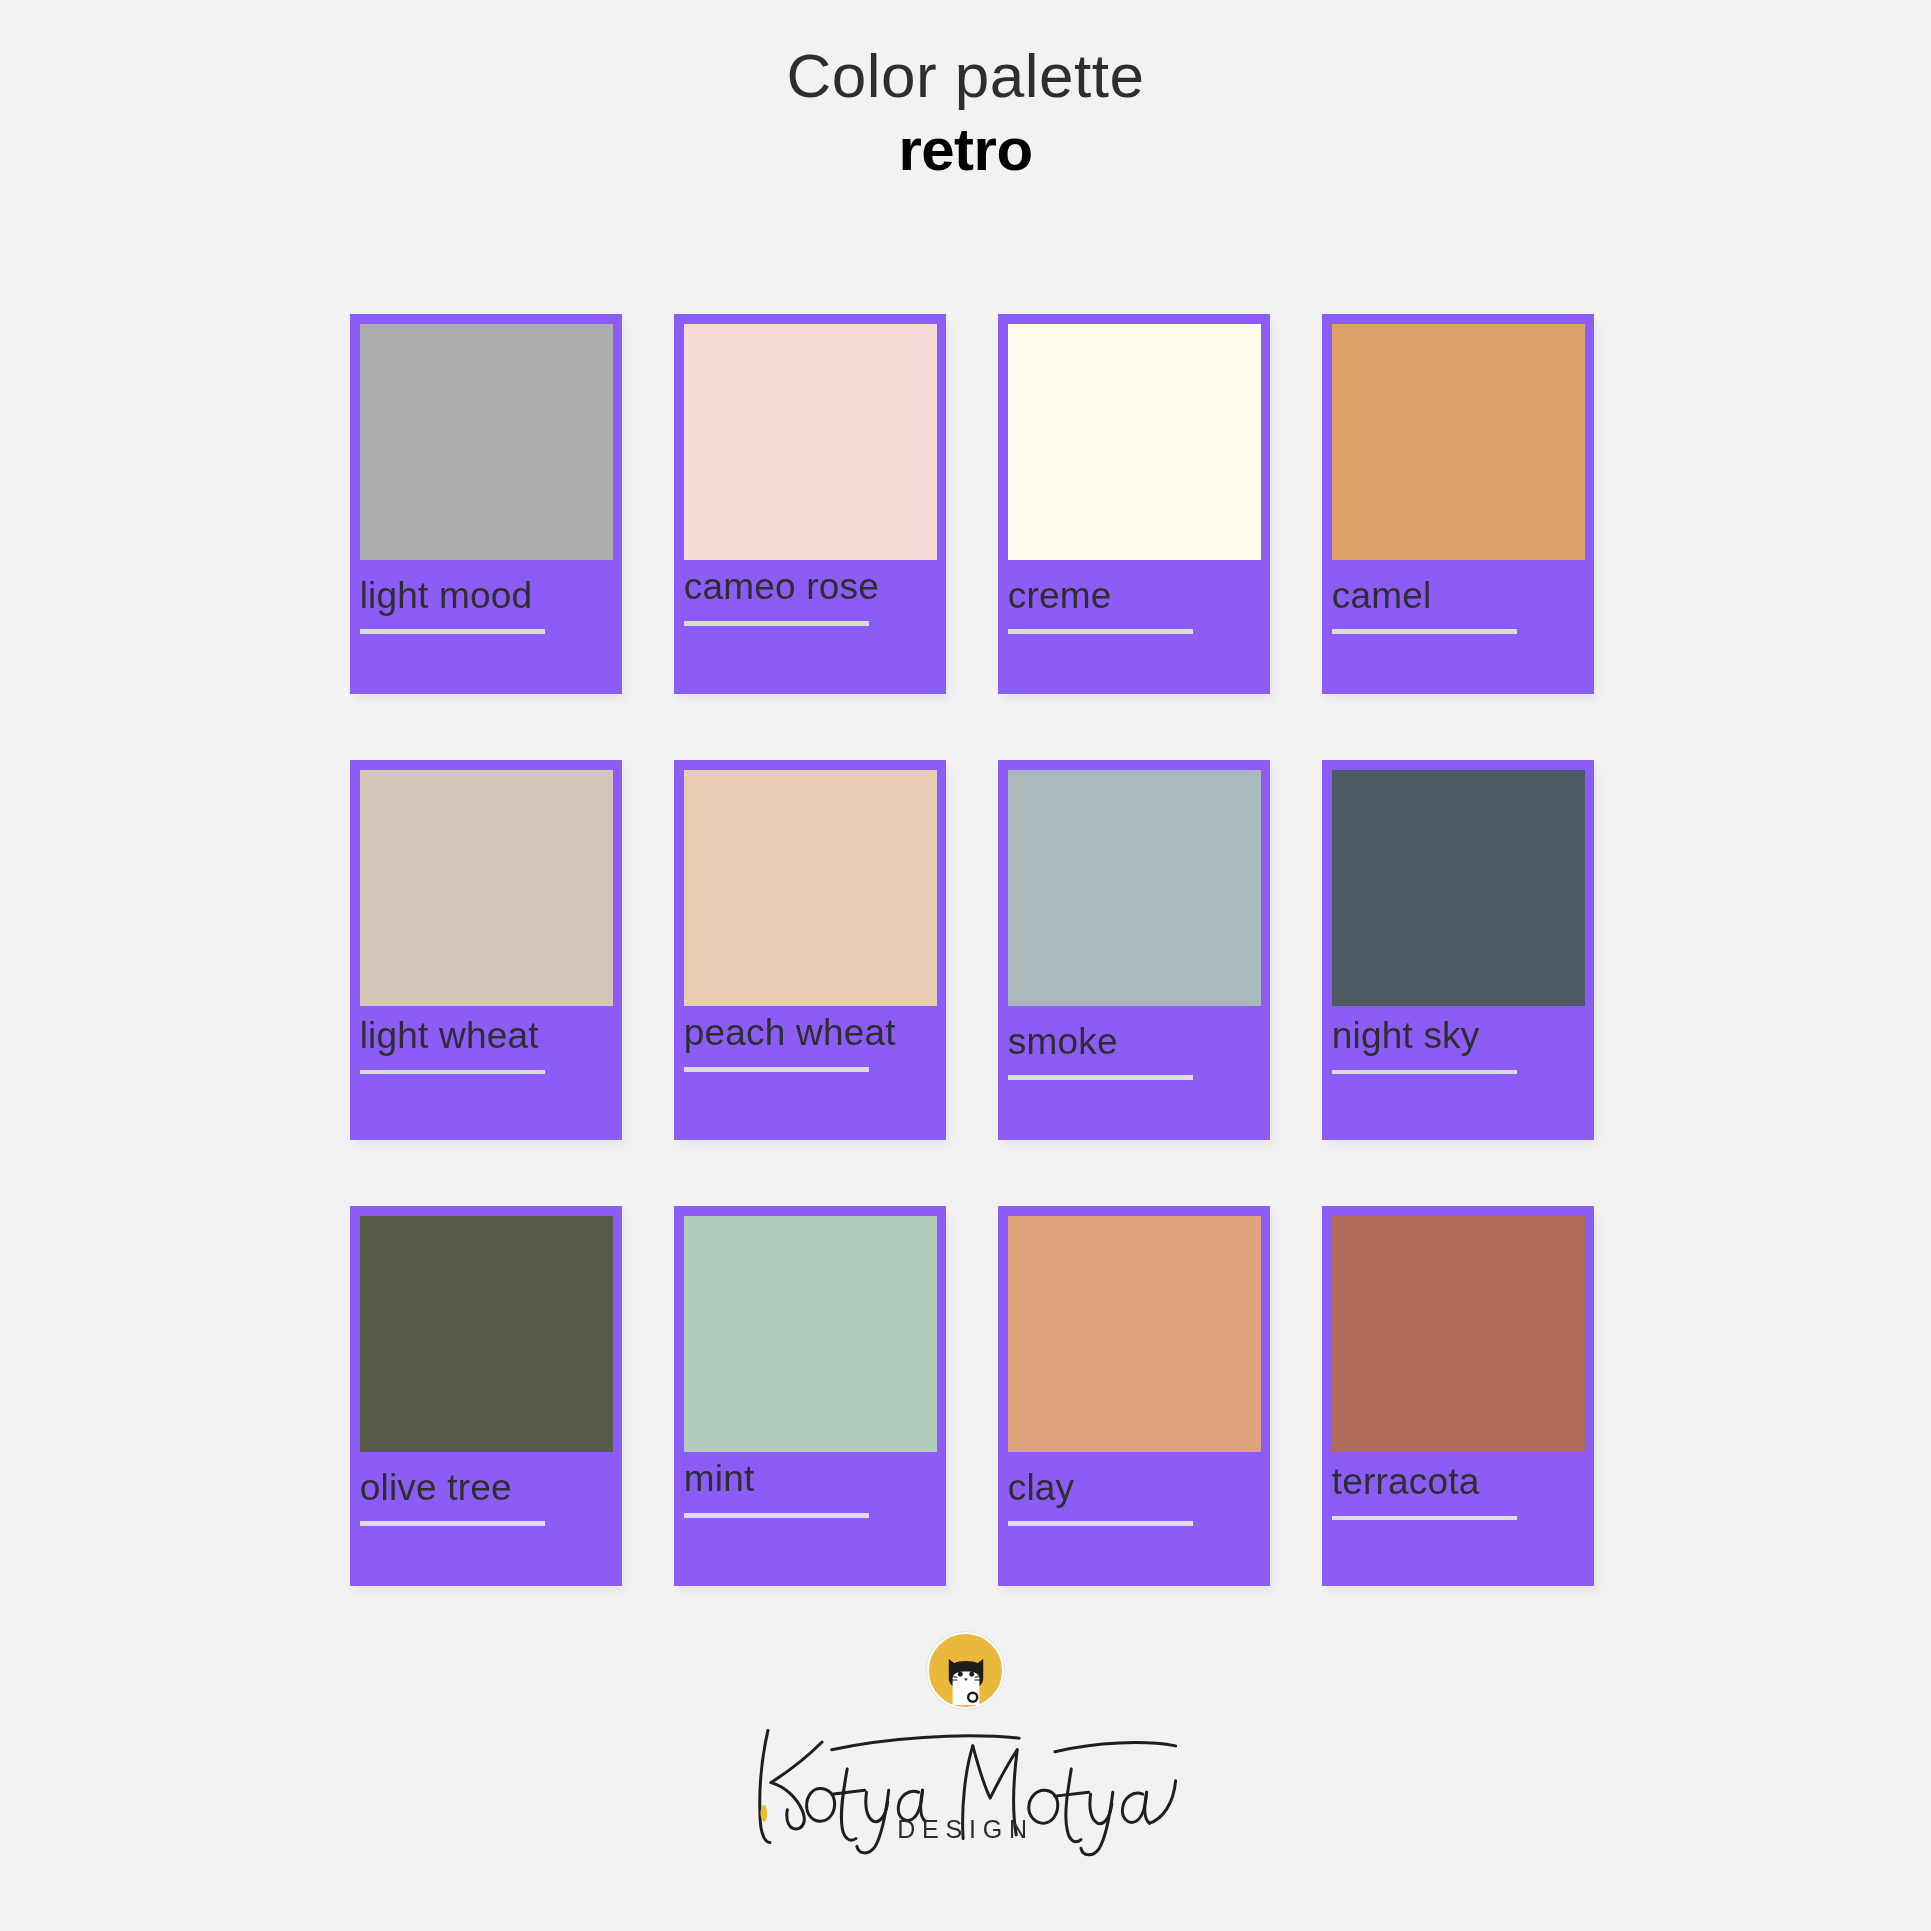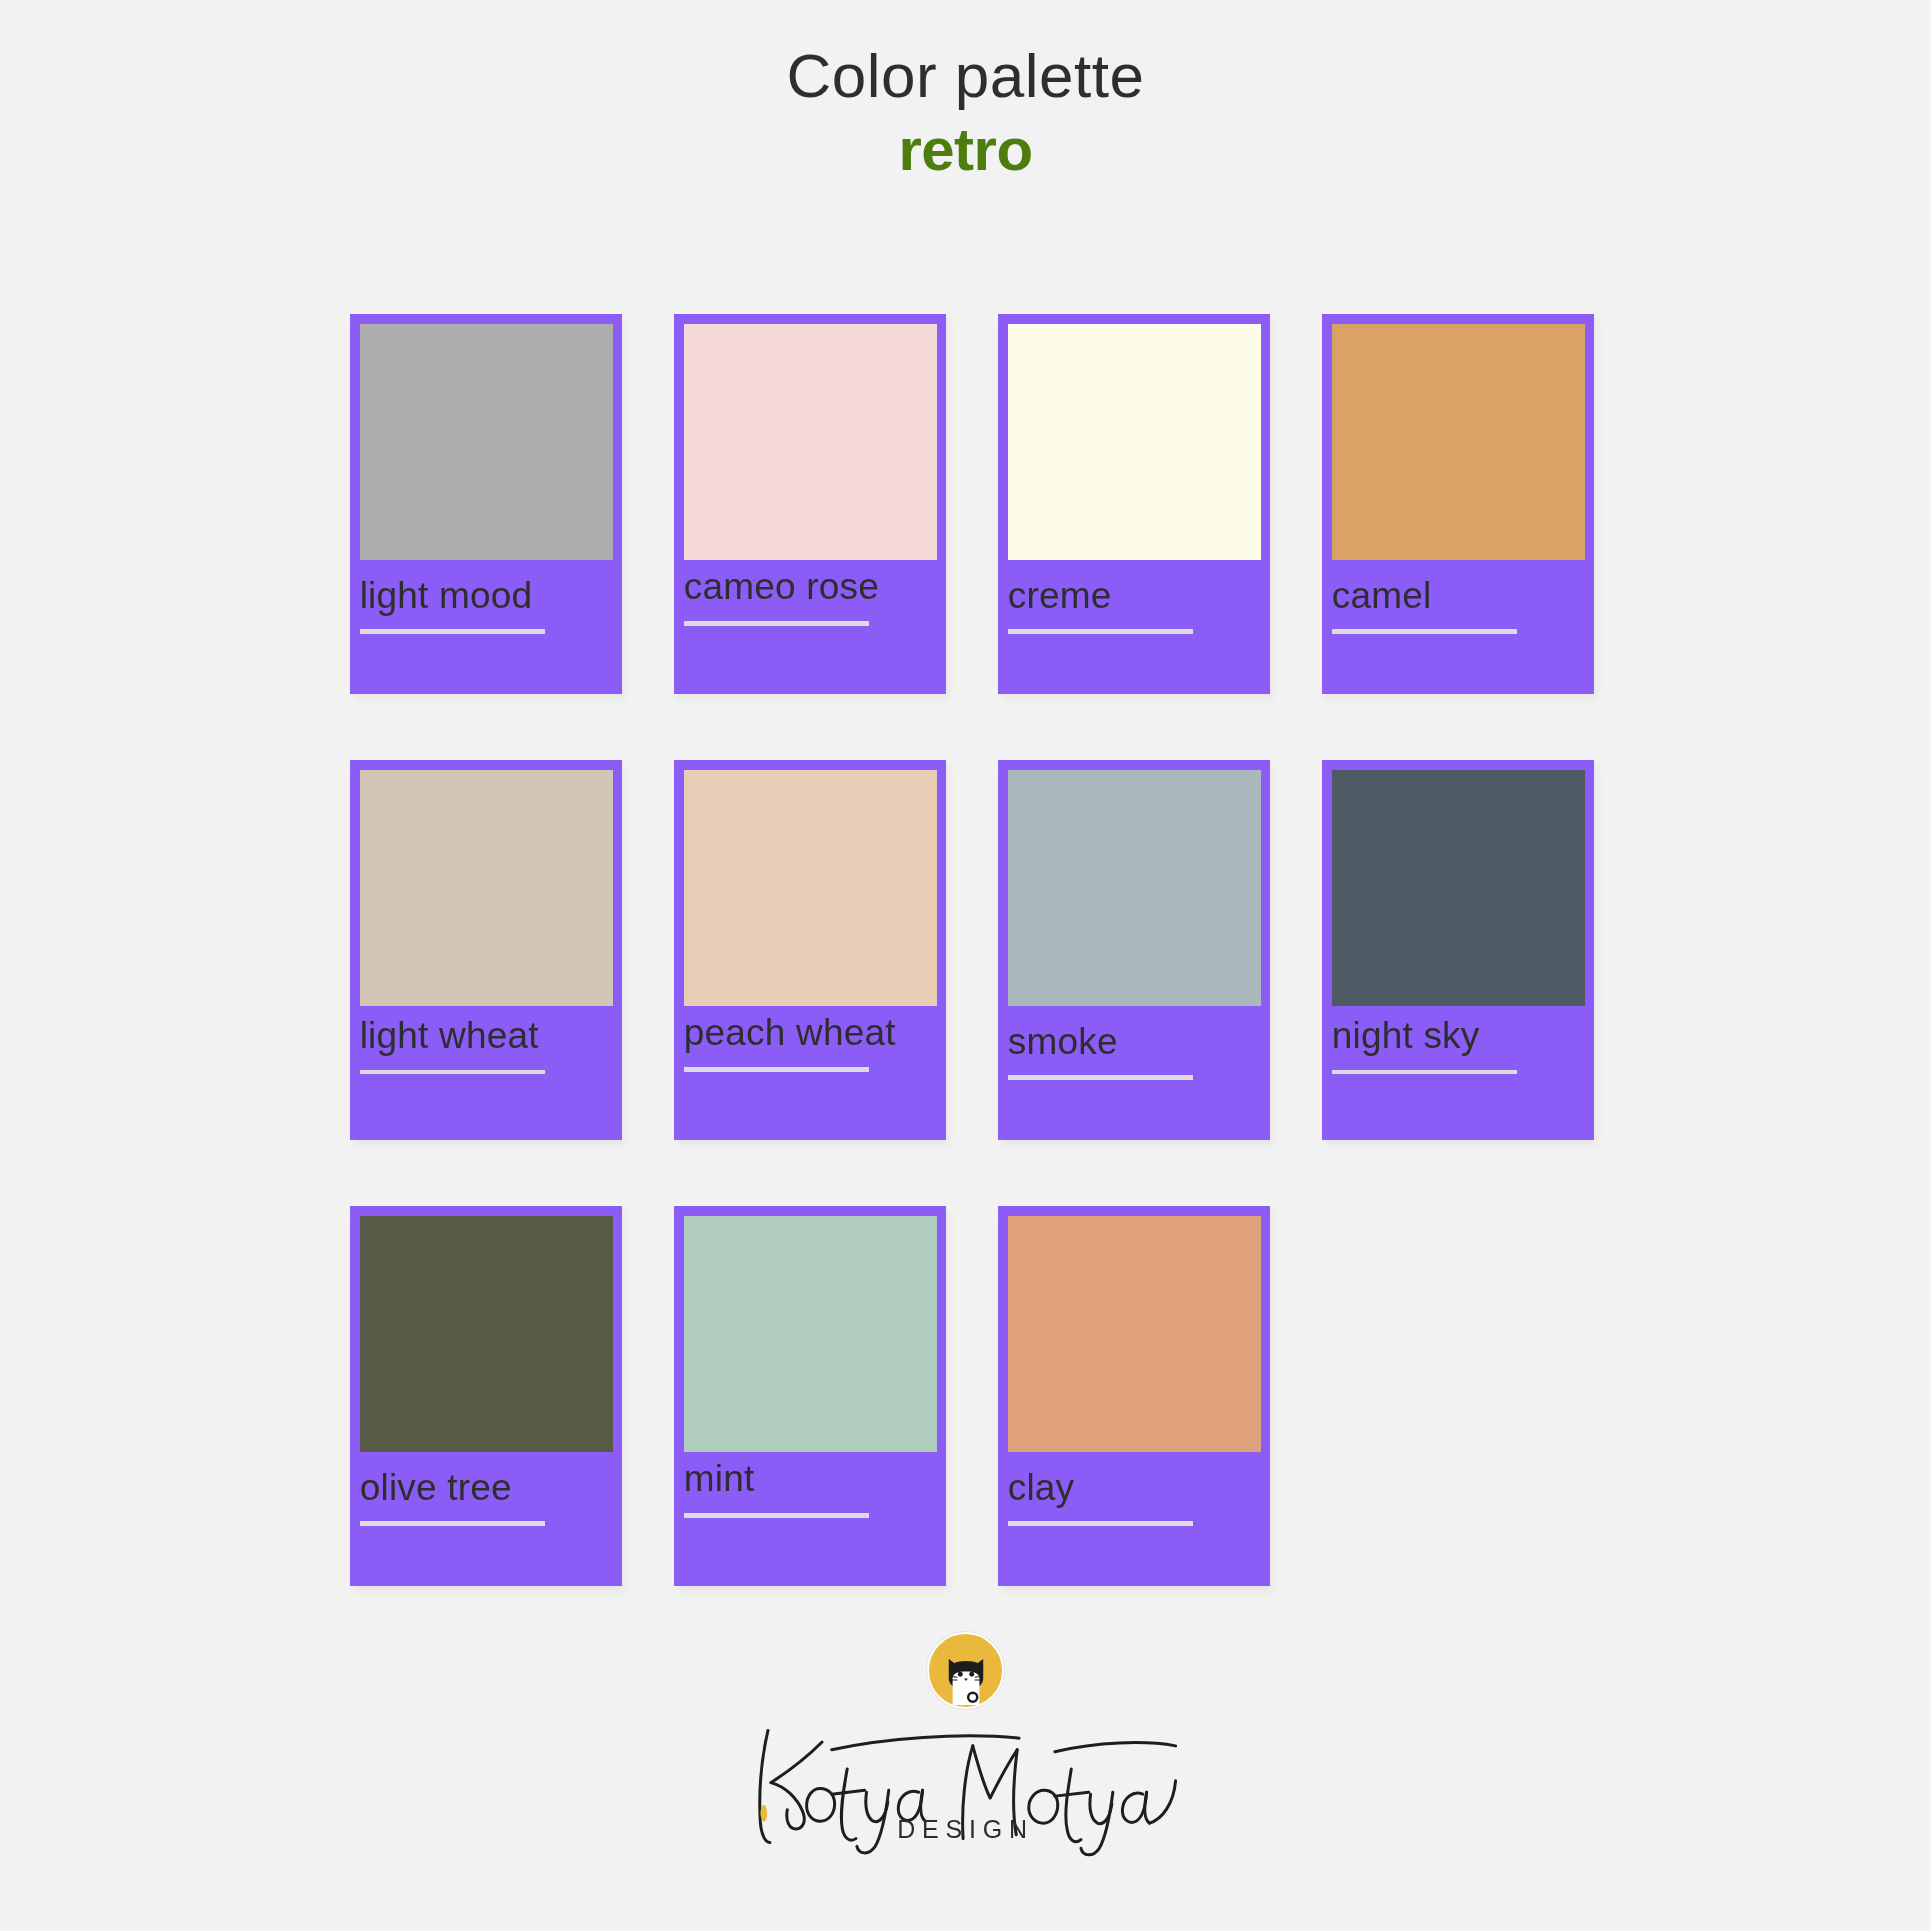--- a/index.html
+++ b/index.html
@@ -31,21 +31,21 @@
     letter-spacing: 0.5px;
     color: #2e2e2e;
     line-height: 1.08;
     margin: 0;
   }
   #title-sub {
     font-family: "Liberation Sans", sans-serif;
     font-size: 60px;
     font-weight: 700;
     letter-spacing: -0.5px;
-    color: #4d7c0f;
+    color: #000000;
     line-height: 1.12;
     margin: 16px;
     margin-top: 5.8px;
   }
 
   
   #grid {
     position: absolute;
     top: 314px;
     left: 350px;
@@ -224,20 +224,27 @@
         <div class="swatch-rule"></div>
       </div>
     </div>
     <div class="swatch-card">
       <div class="swatch-color" style="background: rgb(223, 162, 124);"></div>
       <div class="swatch-meta">
         <div class="swatch-name">clay</div>
         <div class="swatch-rule"></div>
       </div>
     </div>
+    <div class="swatch-card">
+      <div class="swatch-color" style="background: rgb(175, 108, 88);"></div>
+      <div class="swatch-meta">
+        <div class="swatch-name nudge-up2">terracota</div>
+        <div class="swatch-rule"></div>
+      </div>
+    </div>
   </div>
 
 <div id="logo">
   <div id="logo-badge">
     <svg class="cat-svg" width="44" height="48" viewBox="0 0 46 50">
 
       <path d="M5 14 L5 2 L16 10 L30 10 L41 2 L41 14 Z" fill="#1d1d1d"></path>
       <path d="M5 13 C5 7 13 4 23 4 C33 4 41 7 41 13 L41 22 C41 30 33 34 23 34 C13 34 5 30 5 22 Z" fill="#1d1d1d"></path>
 
       <path d="M9 22 C9 17 15 15 23 15 C31 15 37 17 37 22 L37 50 L9 50 Z" fill="#ffffff"></path>

